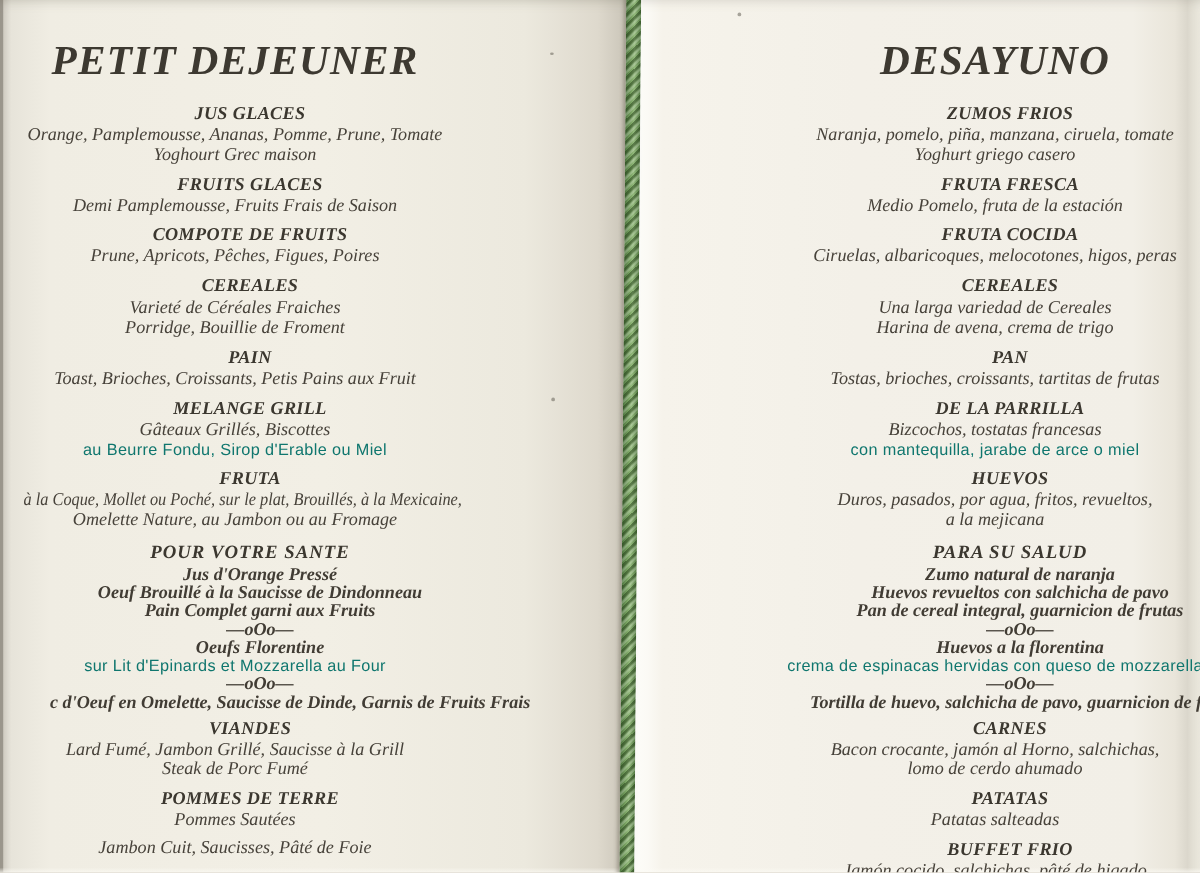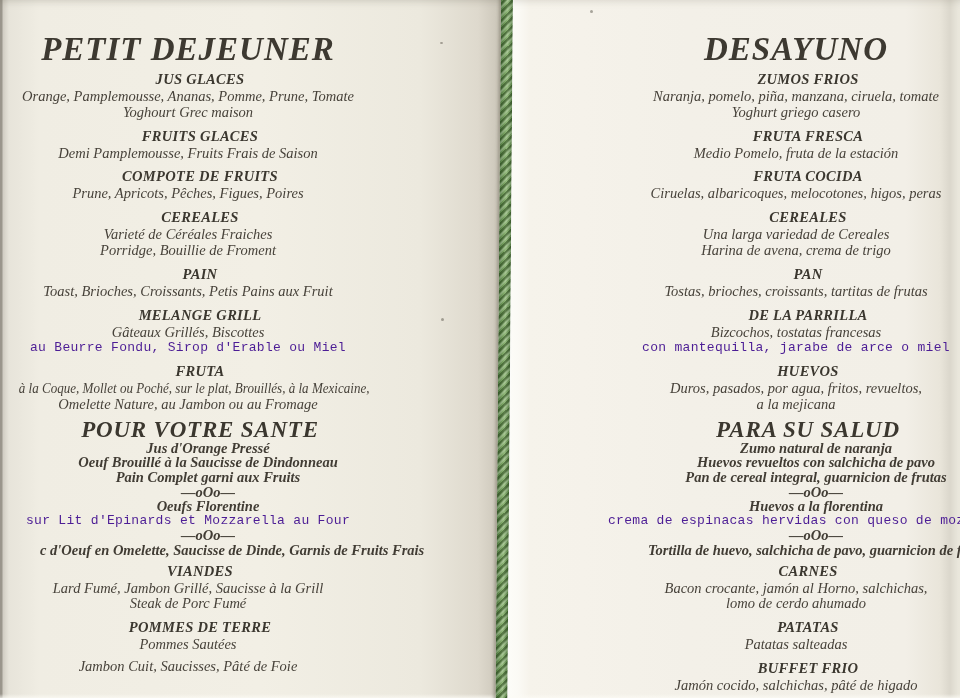--- a/index.html
+++ b/index.html
@@ -43,42 +43,42 @@
   
   .bottom-sheen{
     position:absolute;left:0;right:0;bottom:0;height:4px;z-index:1;
     background:linear-gradient(rgba(255,255,255,0),rgba(252,251,245,.7));
   }
   
   .text-col{position:absolute;top:0;text-align:center;z-index:2;}
   .col-left{left:0;width:376px;}
   .col-right{left:608px;width:376px;}
   .title{
-    margin:30px 0 2px;
+    margin:30px 0 14px;
     font-style:italic;font-weight:bold;
     font-size:33px;line-height:38px;
     letter-spacing:1px;color:#3d3931;white-space:nowrap;
   }
   .section{margin:0 0 6px;}
   .section.compact{margin-bottom:4px;}
   .heading{
     font-style:italic;font-weight:bold;
     font-size:14.5px;line-height:19px;letter-spacing:.3px;
     color:#3b372f;white-space:nowrap;padding-left:24px;
   }
-  .heading-large{font-size:23px;line-height:22px;letter-spacing:.8px;}
+  .heading-large{font-size:15px;line-height:22px;letter-spacing:.8px;}
   .line{
     font-style:italic;font-size:14.5px;line-height:15.8px;
     color:#47423a;white-space:nowrap;
   }
   .compact .line{line-height:14.6px;}
   .line-bold{font-weight:bold;color:#413c34;padding-left:40px;}
   .line-sans{
-    font-family:Liberation Mono, monospace;font-style:normal;
-    font-size:13px;letter-spacing:.3px;color:#4c1d95;
+    font-family:Liberation Sans, sans-serif;font-style:normal;
+    font-size:13px;letter-spacing:.3px;color:#0f766e;
   }
   .condensed{transform:scaleX(.9);}
   
   .speck{position:absolute;border-radius:50%;background:rgba(90,85,75,.5);z-index:3;}
   .speck1{left:440px;top:42px;width:3px;height:2px;}
   .speck2{left:590px;top:10px;width:3px;height:3px;}
   .speck3{left:441px;top:318px;width:3px;height:3px;}
 </style>
 </head>
 <body>

